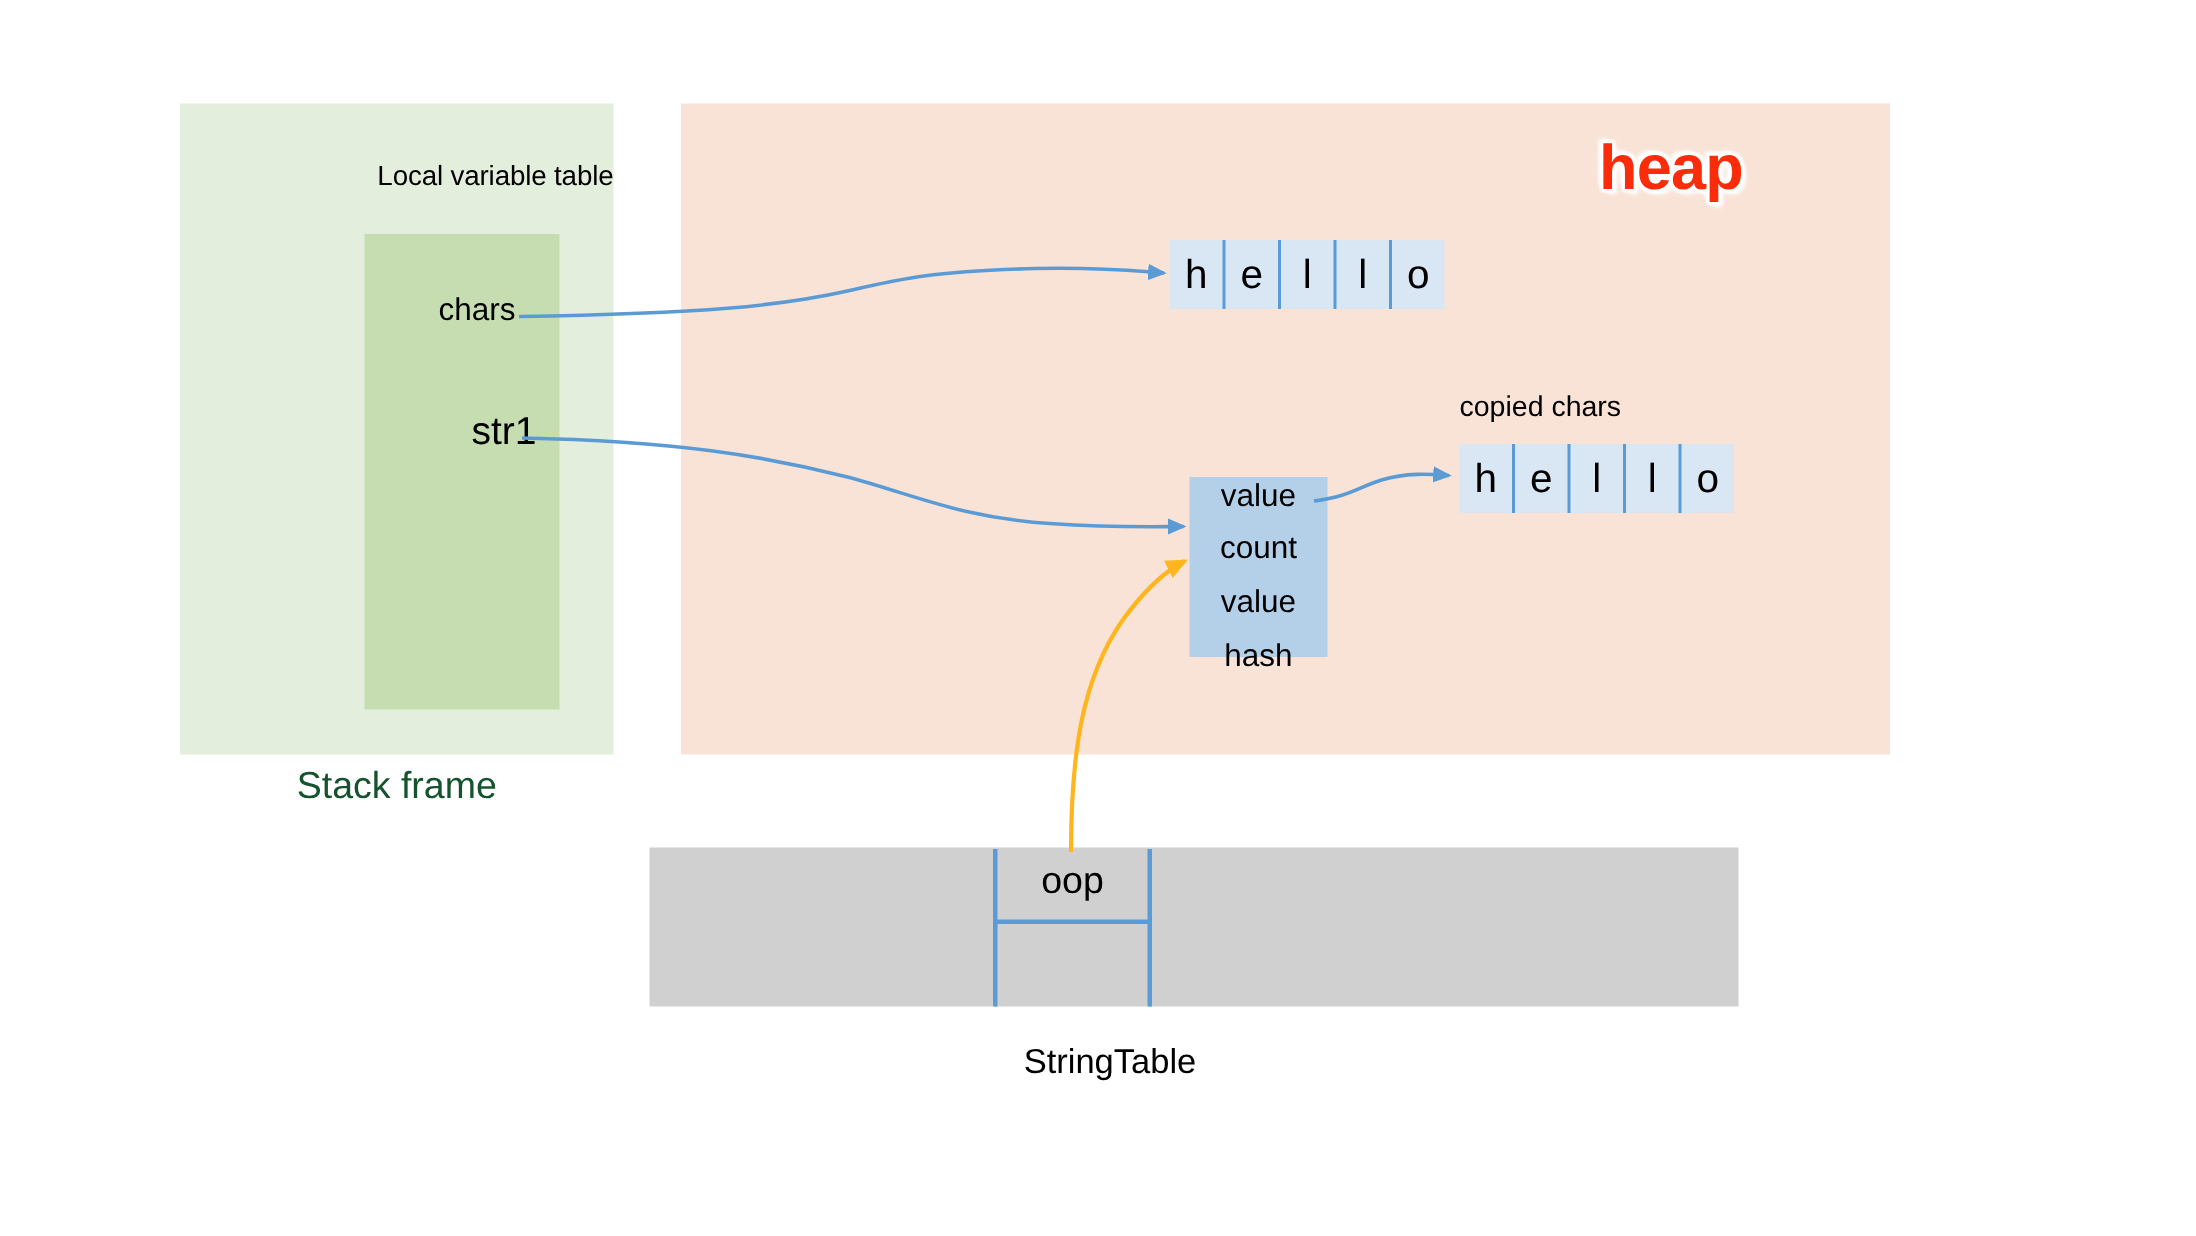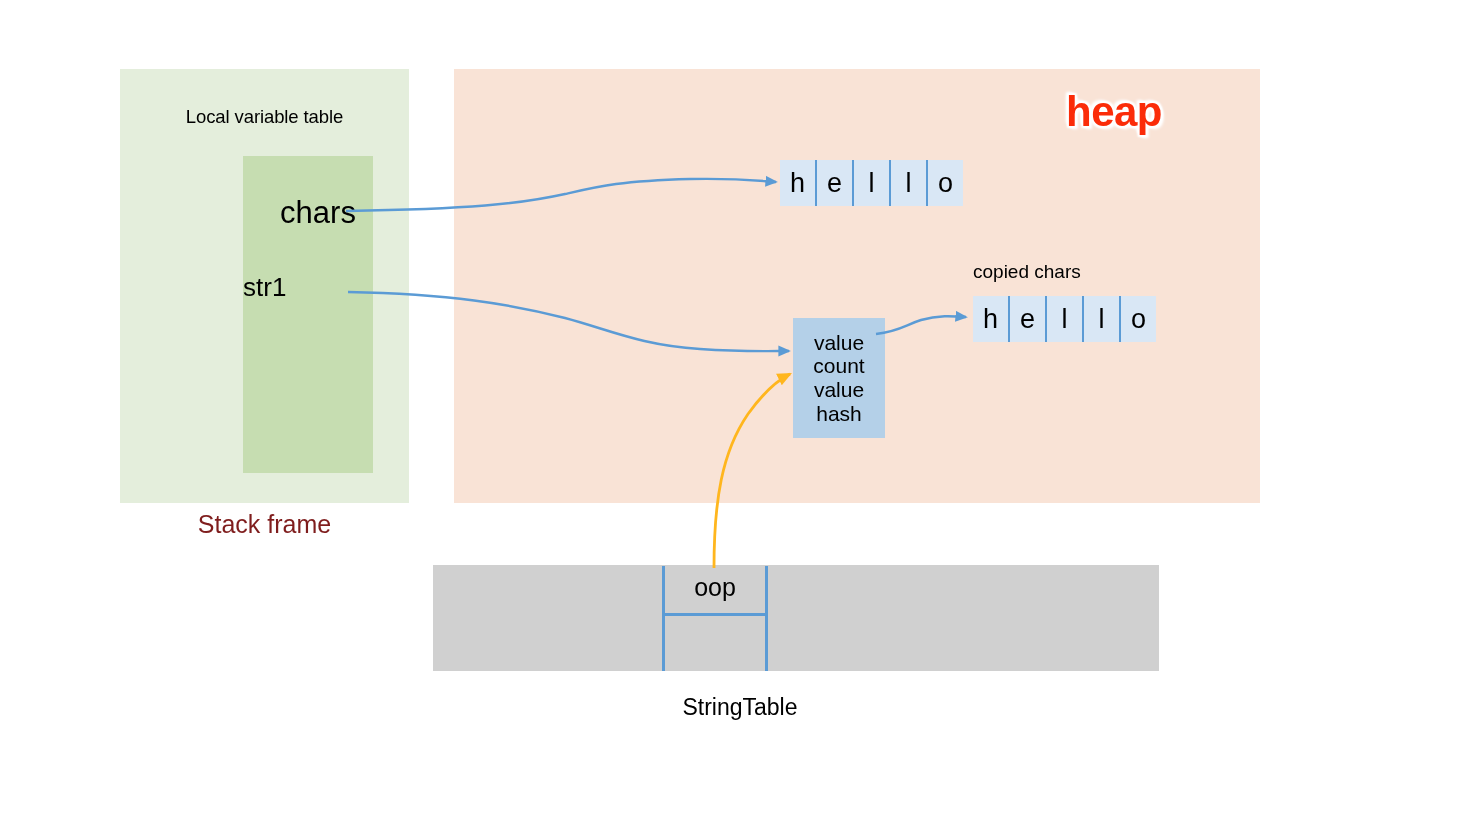--- a/index.html
+++ b/index.html
@@ -52,33 +52,33 @@
     height: 106px;
     background: #d0d0d0;
   }
 
   
   .label-lvt {
     position: absolute;
     left: 120px;
     top: 106px;
     width: 289px;
-    text-align: center;
+    text-align: right;
     font-size: 18.5px;
     color: #000;
     letter-spacing: -0.1px;
   }
   .label-stackframe {
     position: absolute;
     left: 120px;
     top: 510px;
     width: 289px;
     text-align: center;
     font-size: 25px;
-    color: #7f1d1d;
+    color: #14532d;
   }
   .label-stringtable {
     position: absolute;
     left: 560px;
     top: 694px;
     width: 360px;
     text-align: center;
     font-size: 23px;
     color: #000;
   }
@@ -90,31 +90,32 @@
     text-align: left;
     font-size: 19px;
     color: #000;
   }
   .var-chars {
     position: absolute;
     left: 243px;
     top: 195px;
     width: 150px;
     text-align: center;
-    font-size: 31px;
+    font-size: 21px;
     color: #000;
   }
   .var-str1 {
     position: absolute;
     left: 243px;
     top: 272px;
     width: 130px;
-    text-align: left;
+    text-align: center;
     font-size: 26px;
     color: #000;
+    padding-left: 28px;
   }
   .label-heap {
     position: absolute;
     left: 1038px;
     top: 88px;
     font-size: 42px;
     font-weight: bold;
     color: #fb2c09;
     letter-spacing: -0.5px;
     text-shadow:
@@ -166,20 +167,21 @@
     display: flex;
     flex-direction: column;
     align-items: center;
     justify-content: center;
     line-height: 1.13;
   }
   .string-object .field {
     font-size: 21px;
     color: #000;
     text-align: center;
+    margin-top: 12px;
   }
 
   
   .st-cell {
     position: absolute;
     left: 662px;
     top: 566px;
     width: 106px;
     height: 105px;
     border-left: 3px solid #5b9bd5;

